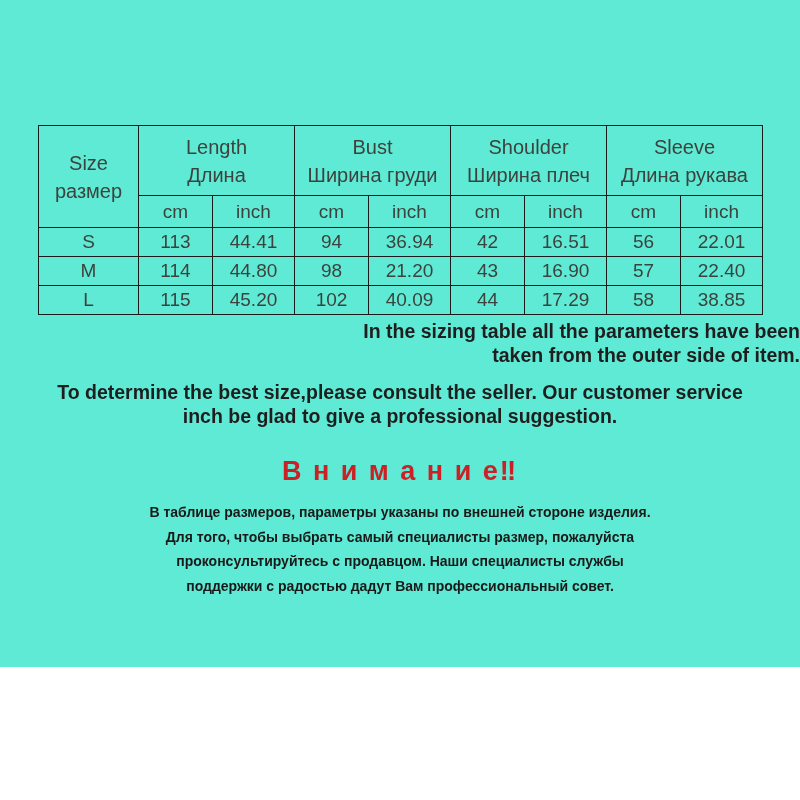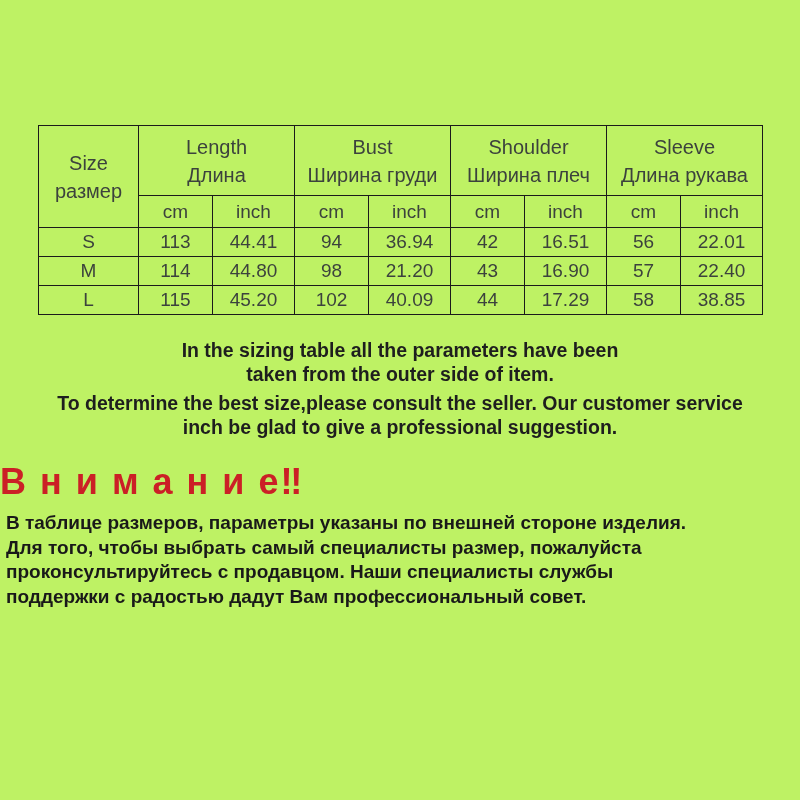--- a/index.html
+++ b/index.html
@@ -1,20 +1,20 @@
 <!DOCTYPE html>
 <html><head>
 <meta charset="utf-8">
 <style>
   html, body { margin: 0; padding: 0; background: #ffffff; }
   .page {
     position: relative;
     width: 800px;
-    height: 800px;
-    background: #bef264;
+    height: 667px;
+    background: #5eead4;
     font-family: "Liberation Sans", sans-serif;
     overflow: hidden;
   }
 
   
   table.size-table {
     border-collapse: collapse;
     table-layout: fixed;
     width: 724px;
     margin: 125px 38px 0 38px;
@@ -40,39 +40,39 @@
     font-weight: bold;
     line-height: 36px;
   }
   .en-para {
     text-align: center;
     color: #1e1e1e;
     font-weight: bold;
     font-size: 19.5px;
     line-height: 24px;
   }
-  .en-para-1 { margin-top: 23px; }
-  .en-para-2 { margin-top: 5px; }
+  .en-para-1 { margin-top: 4px; text-align: right; }
+  .en-para-2 { margin-top: 13px; }
 
   .attention-ru-title {
     margin-top: 27px;
-    text-align: left;
+    text-align: center;
     color: #cb2026;
-    font-size: 36px;
+    font-size: 27px;
     font-weight: bold;
     letter-spacing: 2px;
     line-height: 32px;
   }
   .ru-para {
     margin-top: 13px;
+    text-align: center;
     color: #191919;
     font-weight: bold;
-    font-size: 19px;
+    font-size: 14px;
     line-height: 24.5px;
-    margin-left: 6px;
   }
 </style>
 </head>
 <body>
 
 <div class="page">
 
   <table class="size-table">
     <colgroup>
       <col style="width:100px">

